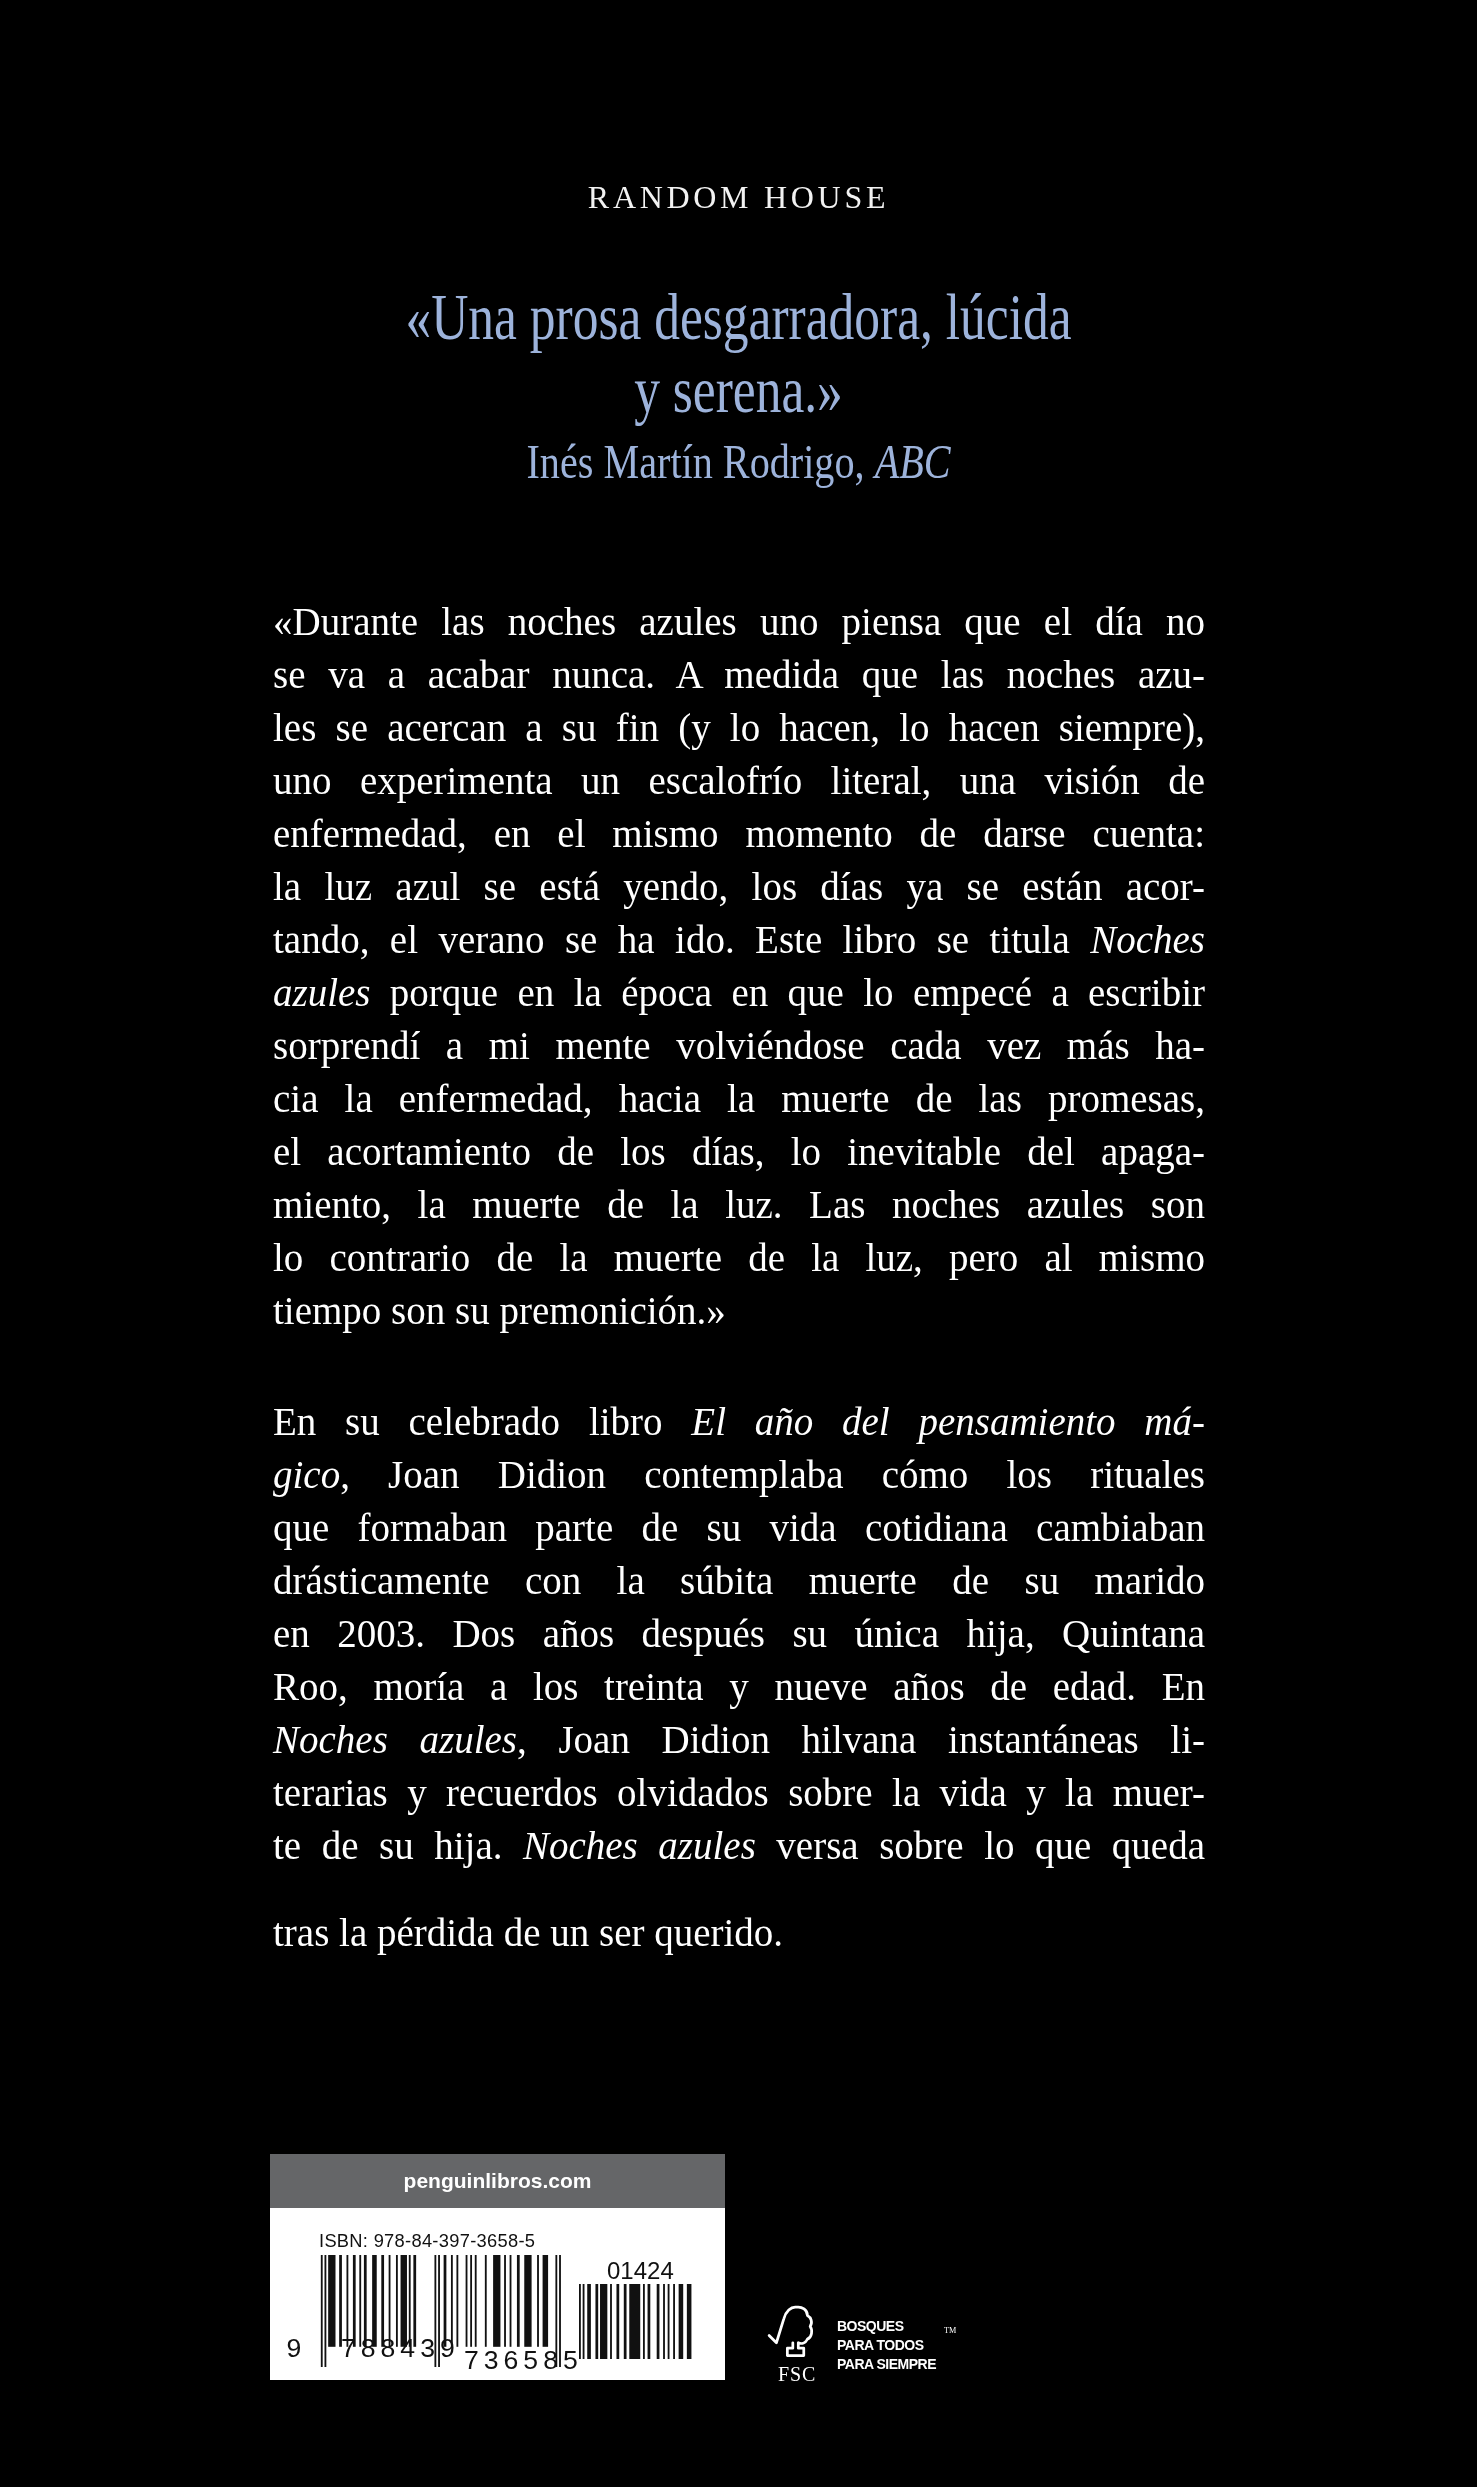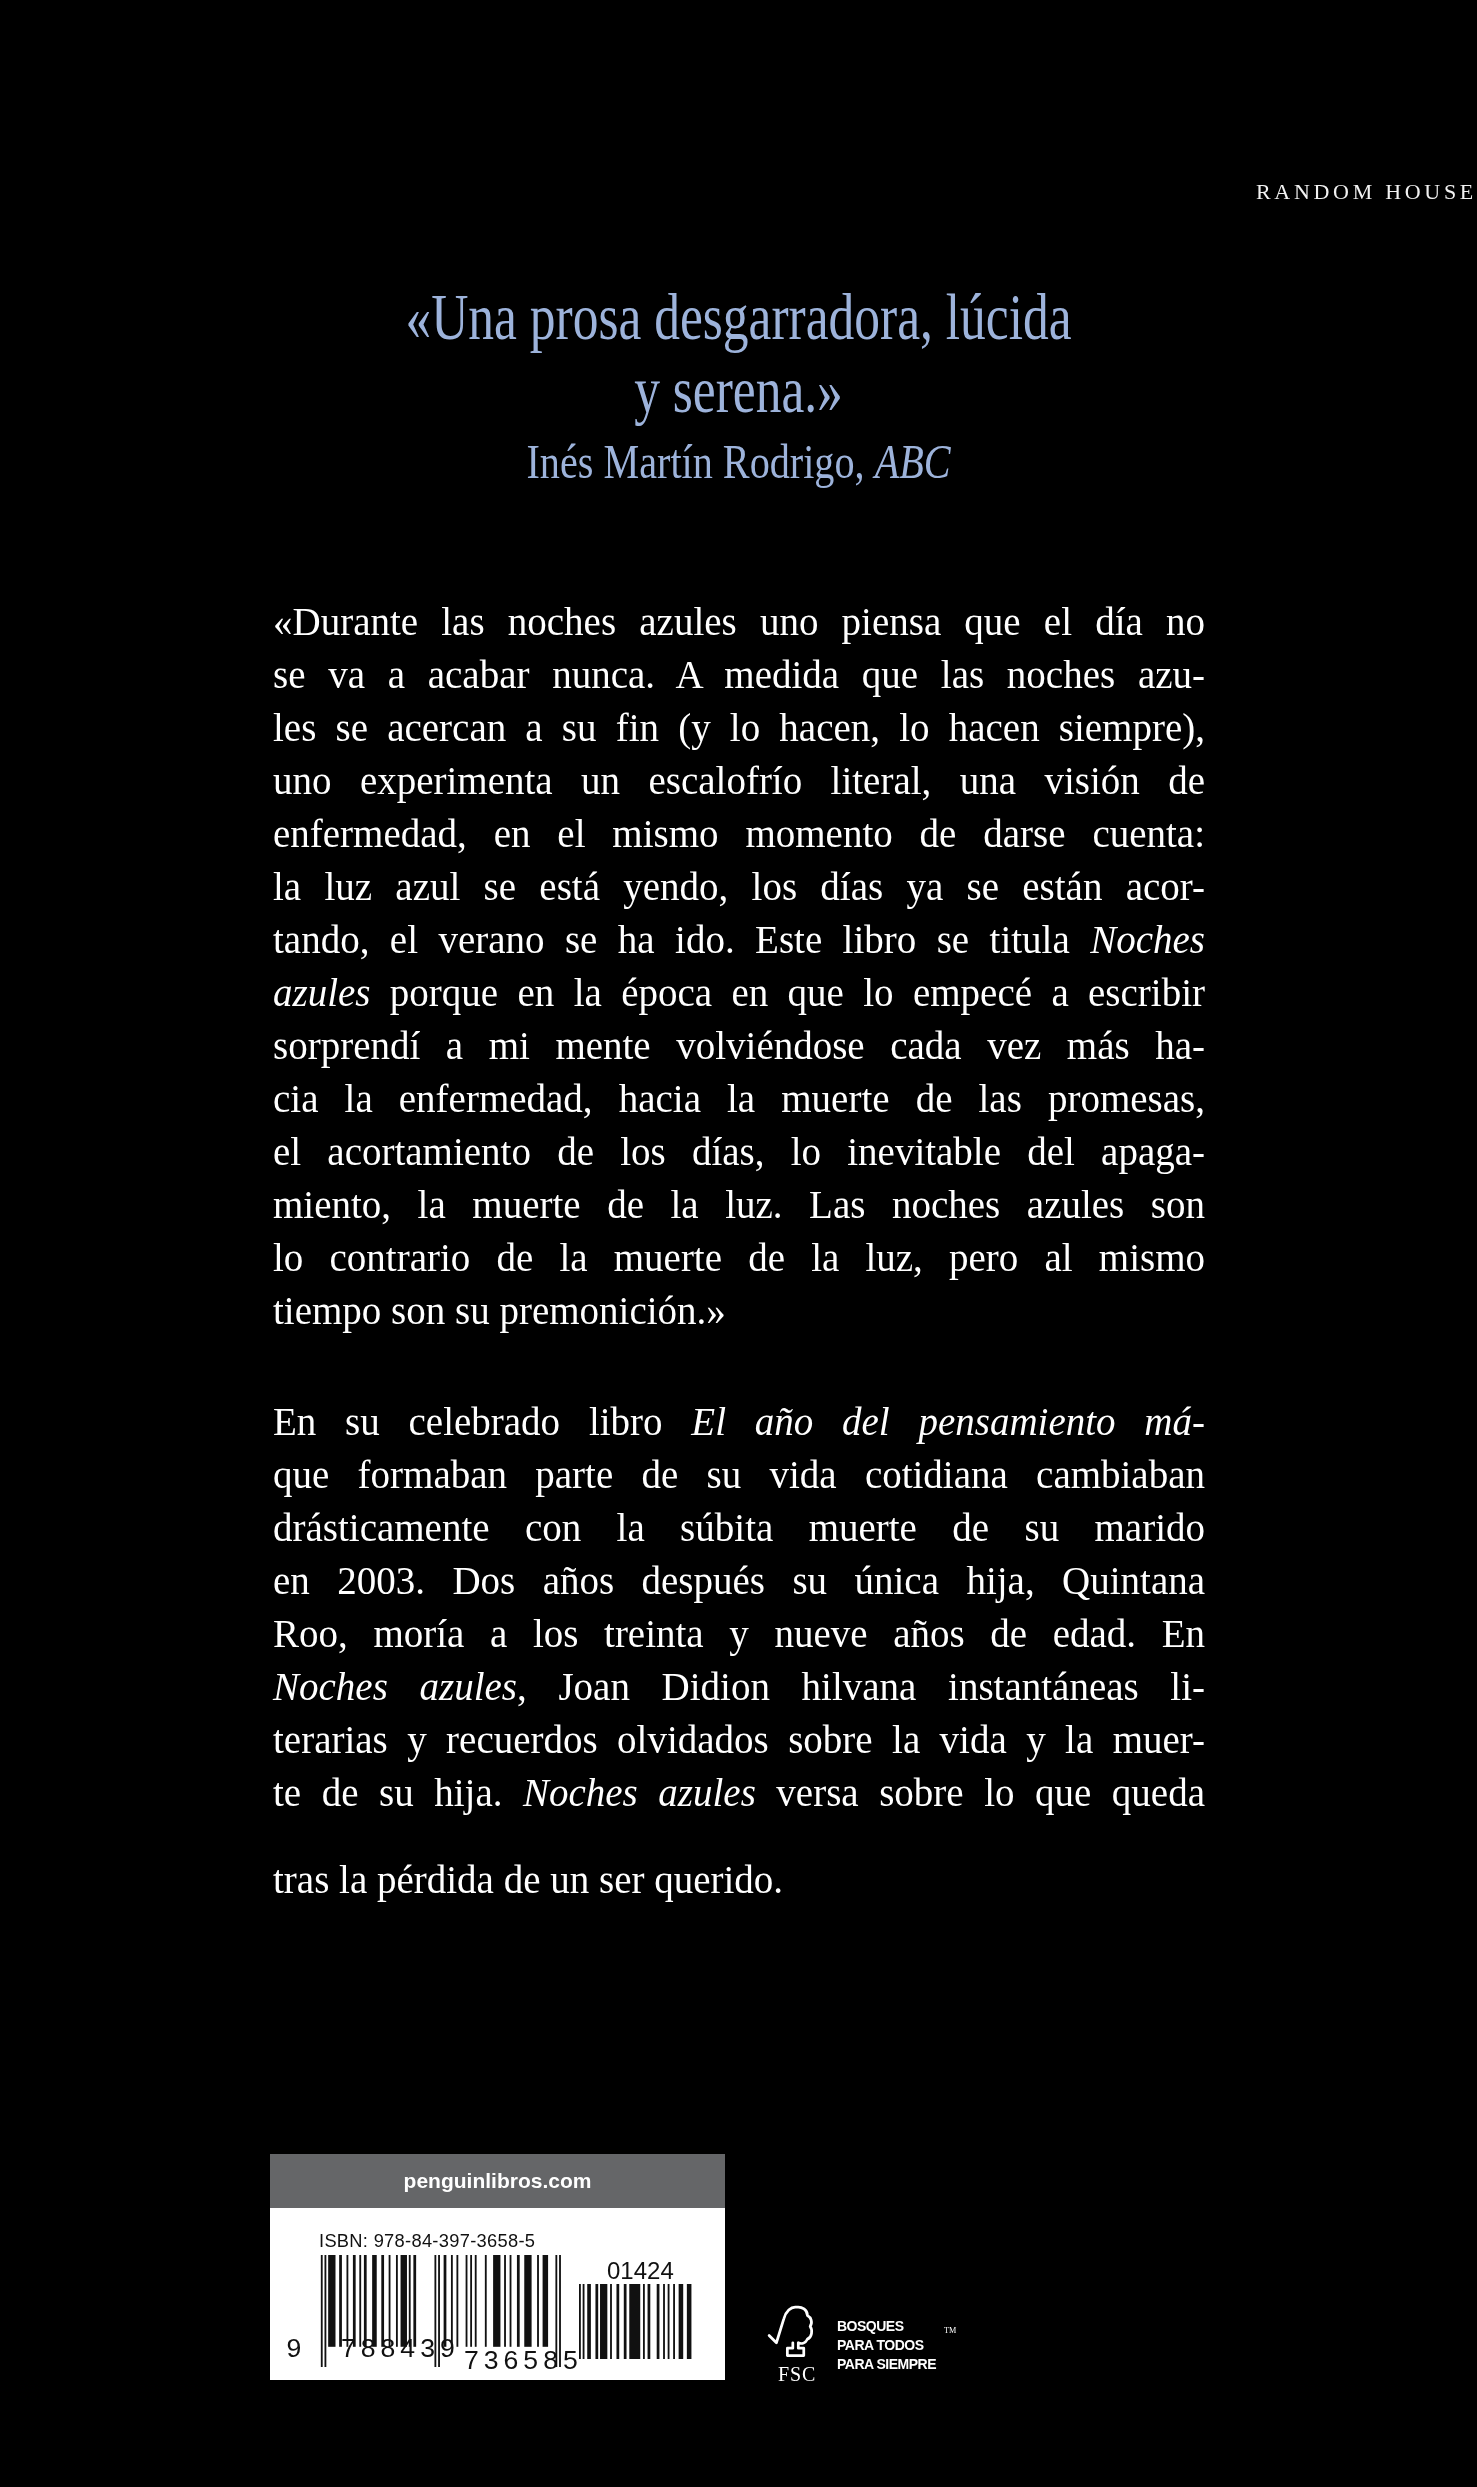--- a/index.html
+++ b/index.html
@@ -13,22 +13,22 @@
     position: relative;
     overflow: hidden;
     font-family: "Liberation Serif", "DejaVu Serif", serif;
     color: #ffffff;
   }
   .publisher {
     position: absolute;
     top: 179px;
     left: 0;
     width: 1477px;
-    text-align: right;
-    font-size: 22px;
+    text-align: center;
+    font-size: 32px;
     letter-spacing: 3.7px;
     color: #f2f2f2;
   }
   .blurb {
     position: absolute;
     top: 280px;
     left: 0;
     width: 1477px;
     text-align: center;
     color: #9db3db;
@@ -210,20 +210,21 @@
       <span class="line" style="display: block;"><span>sorprendí a mi mente volviéndose cada vez más ha-</span></span>
       <span class="line" style="display: block;"><span>cia la enfermedad, hacia la muerte de las promesas,</span></span>
       <span class="line" style="display: block;"><span>el acortamiento de los días, lo inevitable del apaga-</span></span>
       <span class="line" style="display: block;"><span>miento, la muerte de la luz. Las noches azules son</span></span>
       <span class="line" style="display: block;"><span>lo contrario de la muerte de la luz, pero al mismo</span></span>
       <span class="line last" style="display: block;"><span>tiempo son su premonición.»</span></span>
     </div>
 
   <div class="body-text" id="para2">
       <span class="line" style="display: block;"><span>En su celebrado libro </span><i>El año del pensamiento má-</i></span>
+      <span class="line" style="display: block;"><i>gico</i><span>, Joan Didion contemplaba cómo los rituales</span></span>
       <span class="line" style="display: block;"><span>que formaban parte de su vida cotidiana cambiaban</span></span>
       <span class="line" style="display: block;"><span>drásticamente con la súbita muerte de su marido</span></span>
       <span class="line" style="display: block;"><span>en 2003. Dos años después su única hija, Quintana</span></span>
       <span class="line" style="display: block;"><span>Roo, moría a los treinta y nueve años de edad. En</span></span>
       <span class="line" style="display: block;"><i>Noches azules</i><span>, Joan Didion hilvana instantáneas li-</span></span>
       <span class="line" style="display: block;"><span>terarias y recuerdos olvidados sobre la vida y la muer-</span></span>
       <span class="line" style="display: block;"><span>te de su hija. </span><i>Noches azules</i><span> versa sobre lo que queda</span></span>
       <span class="line last" style="display: block; margin-top: 34px;"><span>tras la pérdida de un ser querido.</span></span>
     </div>
 

